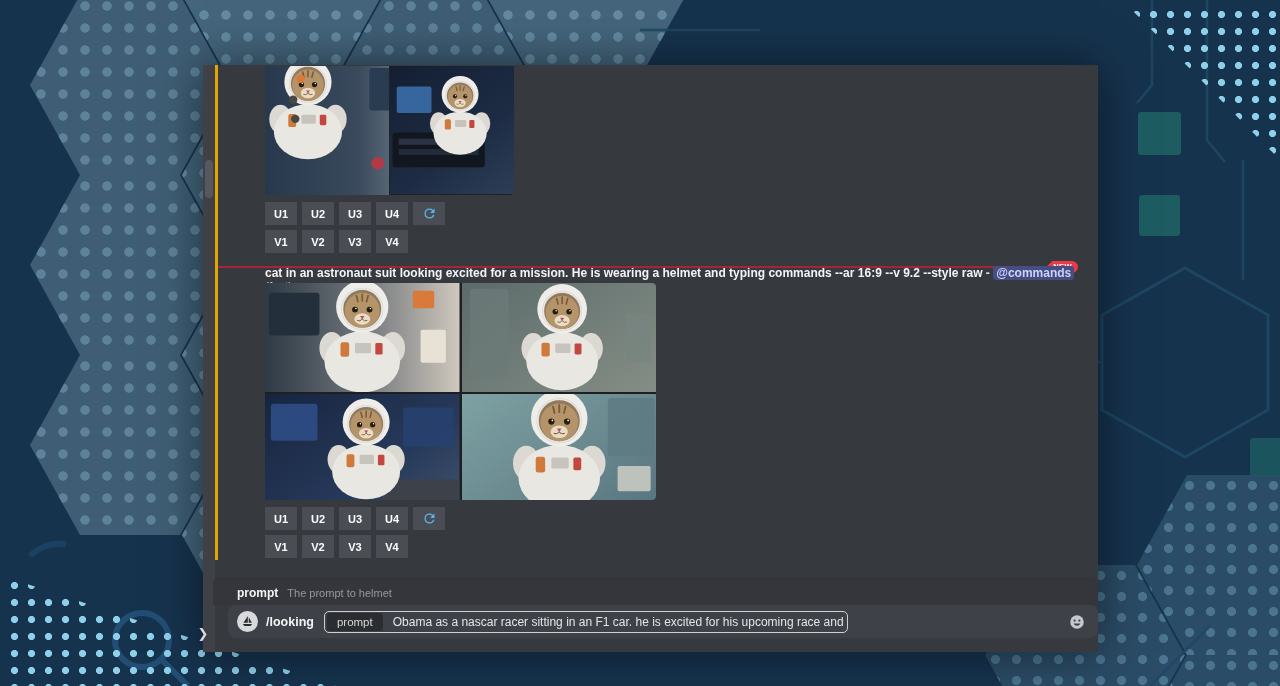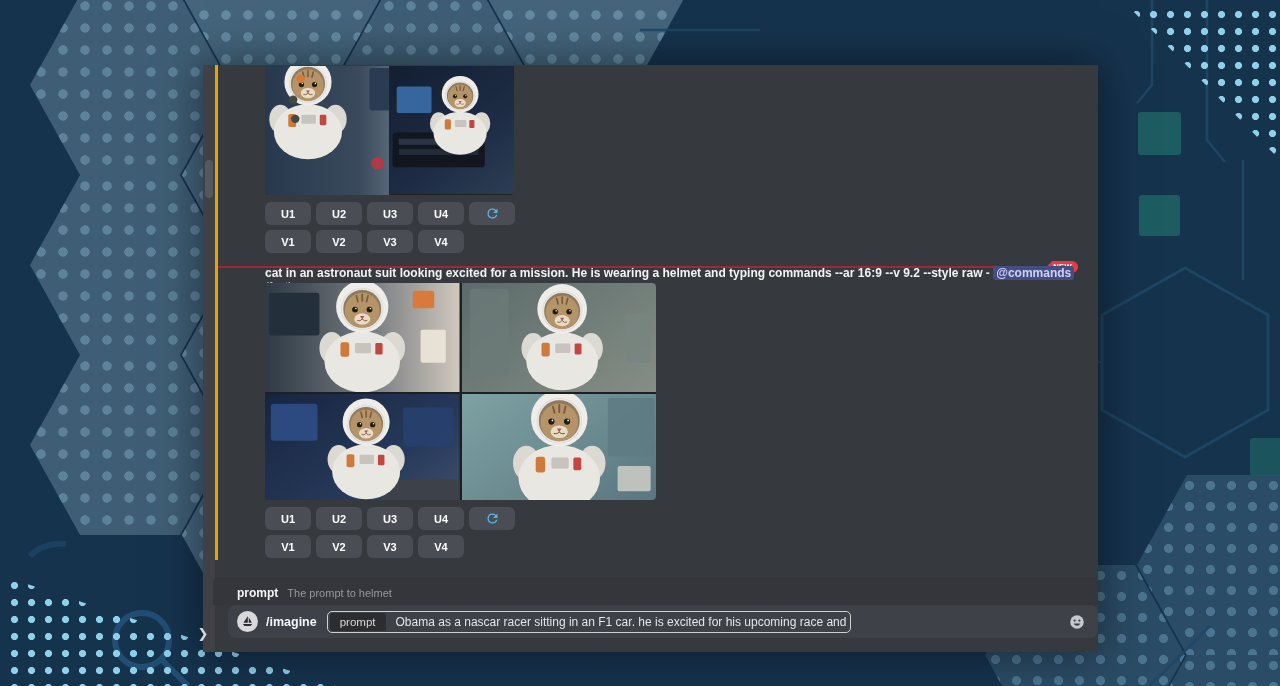--- a/index.html
+++ b/index.html
@@ -44,21 +44,21 @@
   .img-pair { position:absolute; left:62px; top:1px; width:249px; height:129px;
               display:flex; gap:1px; border-radius:0 0 4px 4px; overflow:hidden; background:#222; }
   .img-pair .tile { flex:1; overflow:hidden; }
   .img-grid { position:absolute; left:62px; top:218px; width:391px; height:217px;
               display:grid; grid-template-columns:1fr 1fr; grid-template-rows:1fr 1fr;
               gap:2px; background:#1e1f22; border-radius:4px; overflow:hidden; }
   .tile svg, .img-grid svg { display:block; width:100%; height:100%; }
 
   
   .btn-row { position:absolute; display:flex; gap:5px; }
-  .mj-btn { width:46px; height:23px; background:#4a4d54; border:none; border-radius:6px;
+  .mj-btn { width:32px; height:23px; background:#4a4d54; border:none; border-radius:0;
             color:#fdfdfd; font-size:11px; font-weight:600; font-family:inherit;
             display:flex; align-items:center; justify-content:center; cursor:pointer; }
   .mj-btn.reroll svg { width:15px; height:15px; }
 
   
   .divider { position:absolute; left:15px; top:196px; width:860px; height:12px; }
   .divider .line { position:absolute; left:0; right:14px; top:5px; height:2px; background:#a32638; }
   .new-badge { position:absolute; right:0; top:0; height:12px; padding:0 6px 0 7px;
                background:#eb3a47; border-radius:3px 6px 6px 3px; color:#fff;
                font-size:7.5px; font-weight:bold; line-height:12px; letter-spacing:.4px;
@@ -318,21 +318,21 @@
     </div>
 
     <div class="input-row">
       <div class="avatar">
         <svg viewBox="0 0 24 24">
           <path d="M12.5 3 L12.5 14 L5.5 14 Z" fill="#2b2d31"></path>
           <path d="M14 5 L14 14 L19 14 Z" fill="#2b2d31"></path>
           <path d="M4.5 16 h15 l-2.6 3.2 h-9.8 Z" fill="#2b2d31"></path>
         </svg>
       </div>
-      <span class="command-name">/imagine</span>
+      <span class="command-name">/looking</span>
       <div class="option-pill">
         <span class="option-chip">prompt</span>
         <span class="option-value">Obama as a nascar racer sitting in an F1 car. he is excited for his upcoming race and he is wearing</span>
       </div>
       <div class="emoji-btn">
         <svg viewBox="0 0 24 24">
           <circle cx="12" cy="12" r="9" fill="#c4c9ce"></circle>
           <circle cx="8.8" cy="10" r="1.5" fill="#3e4147"></circle>
           <circle cx="15.2" cy="10" r="1.5" fill="#3e4147"></circle>
           <path d="M7.5 14 a4.8 4.8 0 0 0 9 0 z" fill="#3e4147"></path>

